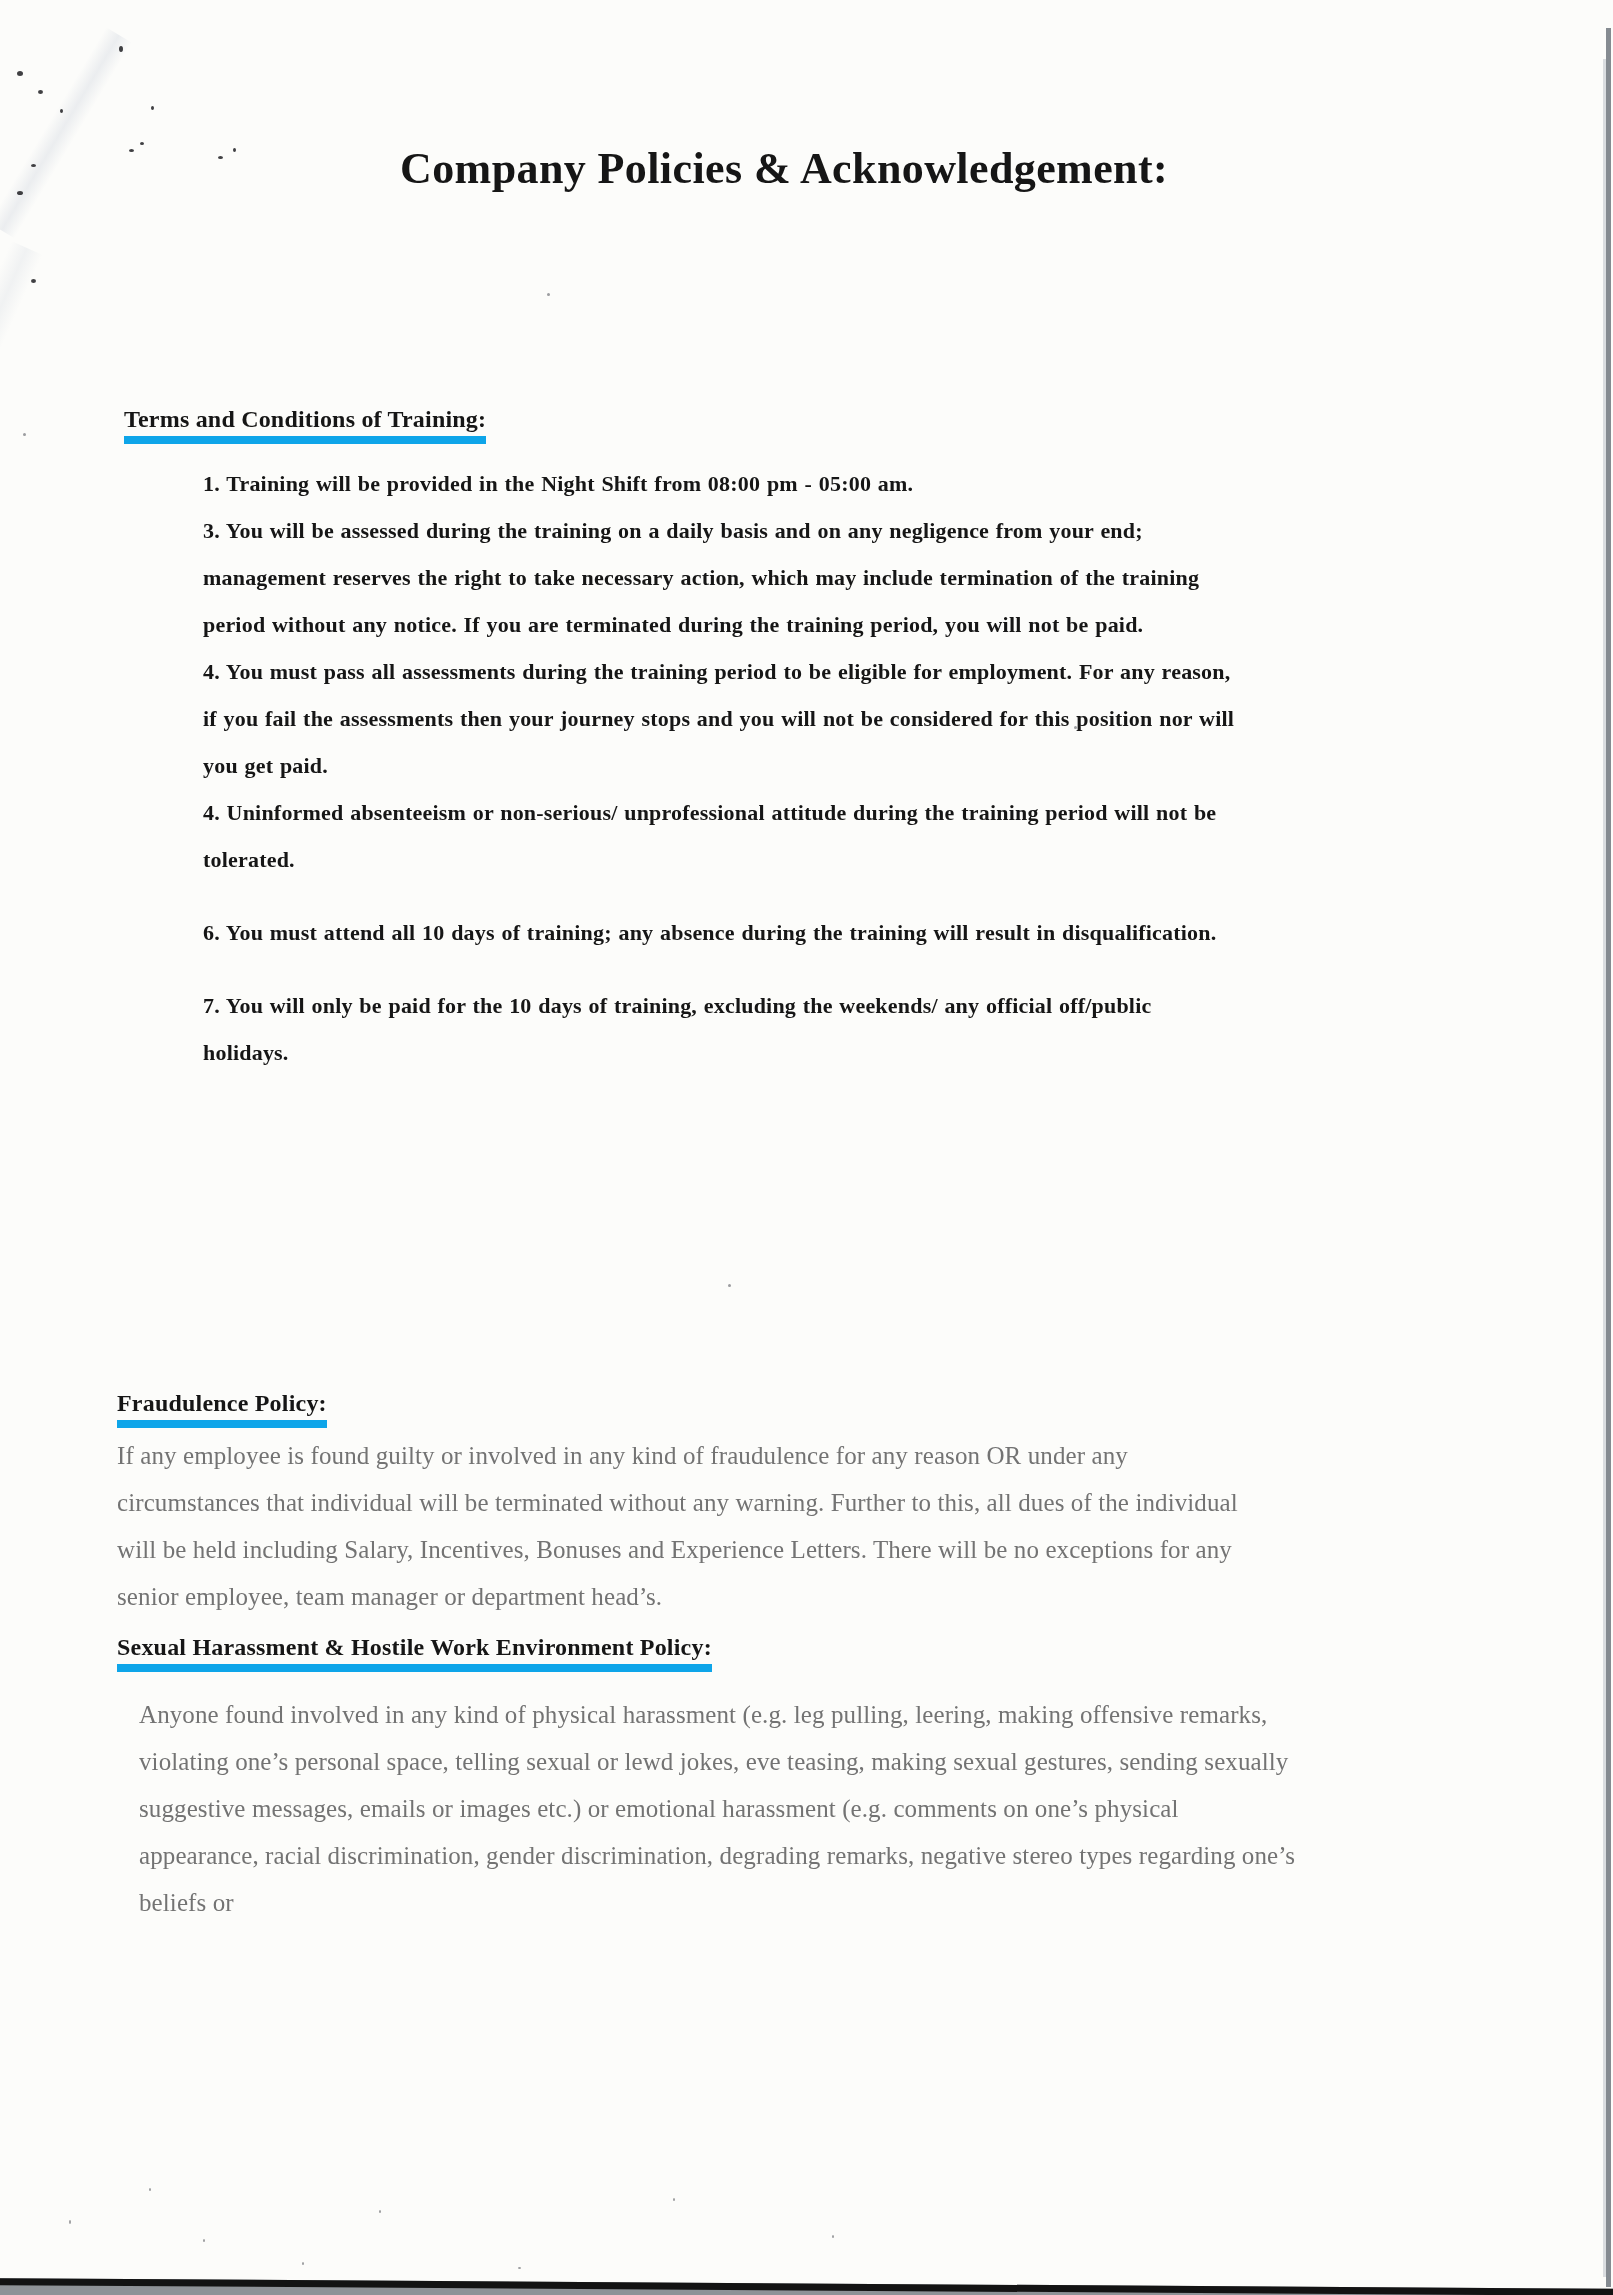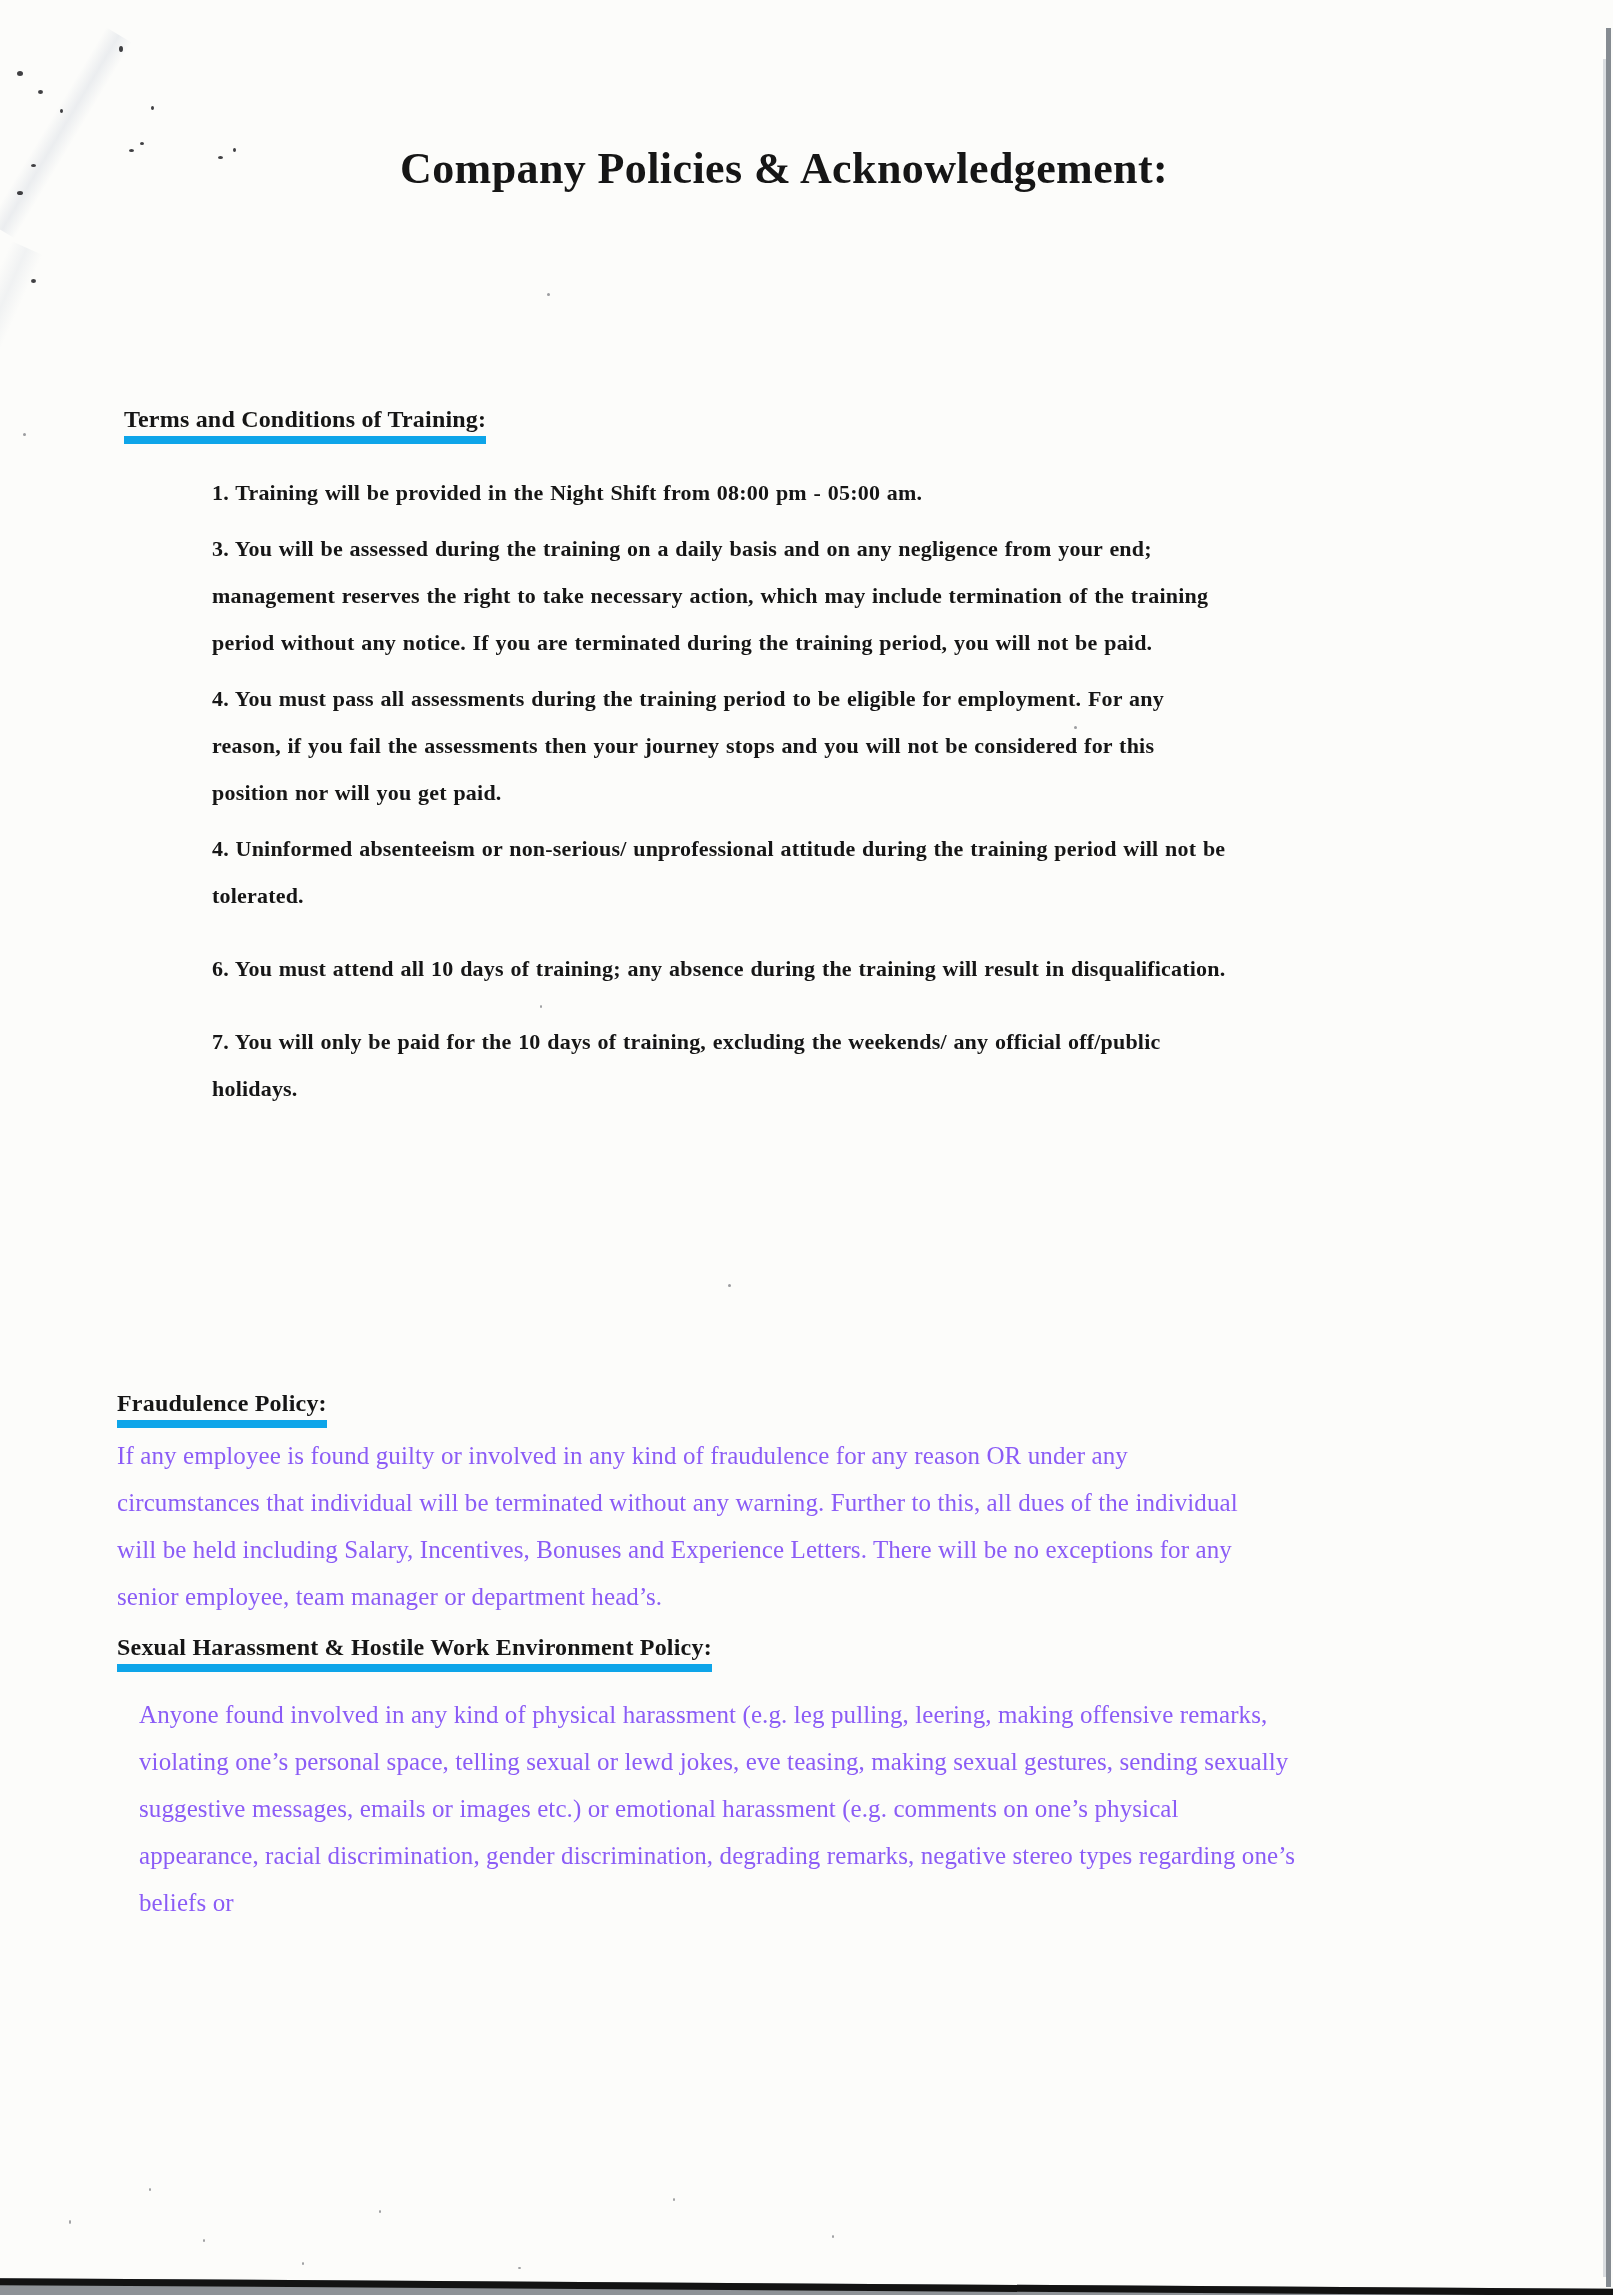--- a/index.html
+++ b/index.html
@@ -20,28 +20,28 @@
   .heading{
     font-size:24px;font-weight:bold;letter-spacing:0.2px;
     border-bottom:8px solid #0ea5e9;padding-bottom:3px;
     white-space:nowrap;
   }
   .h-terms{top:406px;left:124px;}
   .h-fraud{top:1390px;left:117px;}
   .h-sh{top:1634px;left:117px;}
   .t-list{top:460px;left:203px;width:1035px;}
   .t-item{
-    margin:9px;font-size:22px;font-weight:bold;line-height:47px;
+    margin:0;font-size:22px;font-weight:bold;line-height:47px;
     letter-spacing:0.2px;word-spacing:1px;
   }
   .gap{margin-top:26px;}
   .indent8{text-indent:12px;}
   .para{
     margin:0;font-size:25px;line-height:47px;letter-spacing:0.1px;
-    color:#8b5cf6;
+    color:#737373;
   }
   .p-fraud{top:1432px;left:117px;width:1153px;}
   .p-sh{top:1691px;left:117px;width:1163px;margin-left:22px;}
   
   .bottom-strip{
     left:-20px;top:2278px;width:1683px;height:59px;
     background:#8e9297;border-top:7px solid #131313;
     transform:rotate(0.38deg);transform-origin:left top;
   }
   .right-strip{top:28px;right:3px;width:5px;height:2259px;background:#858b91;}

